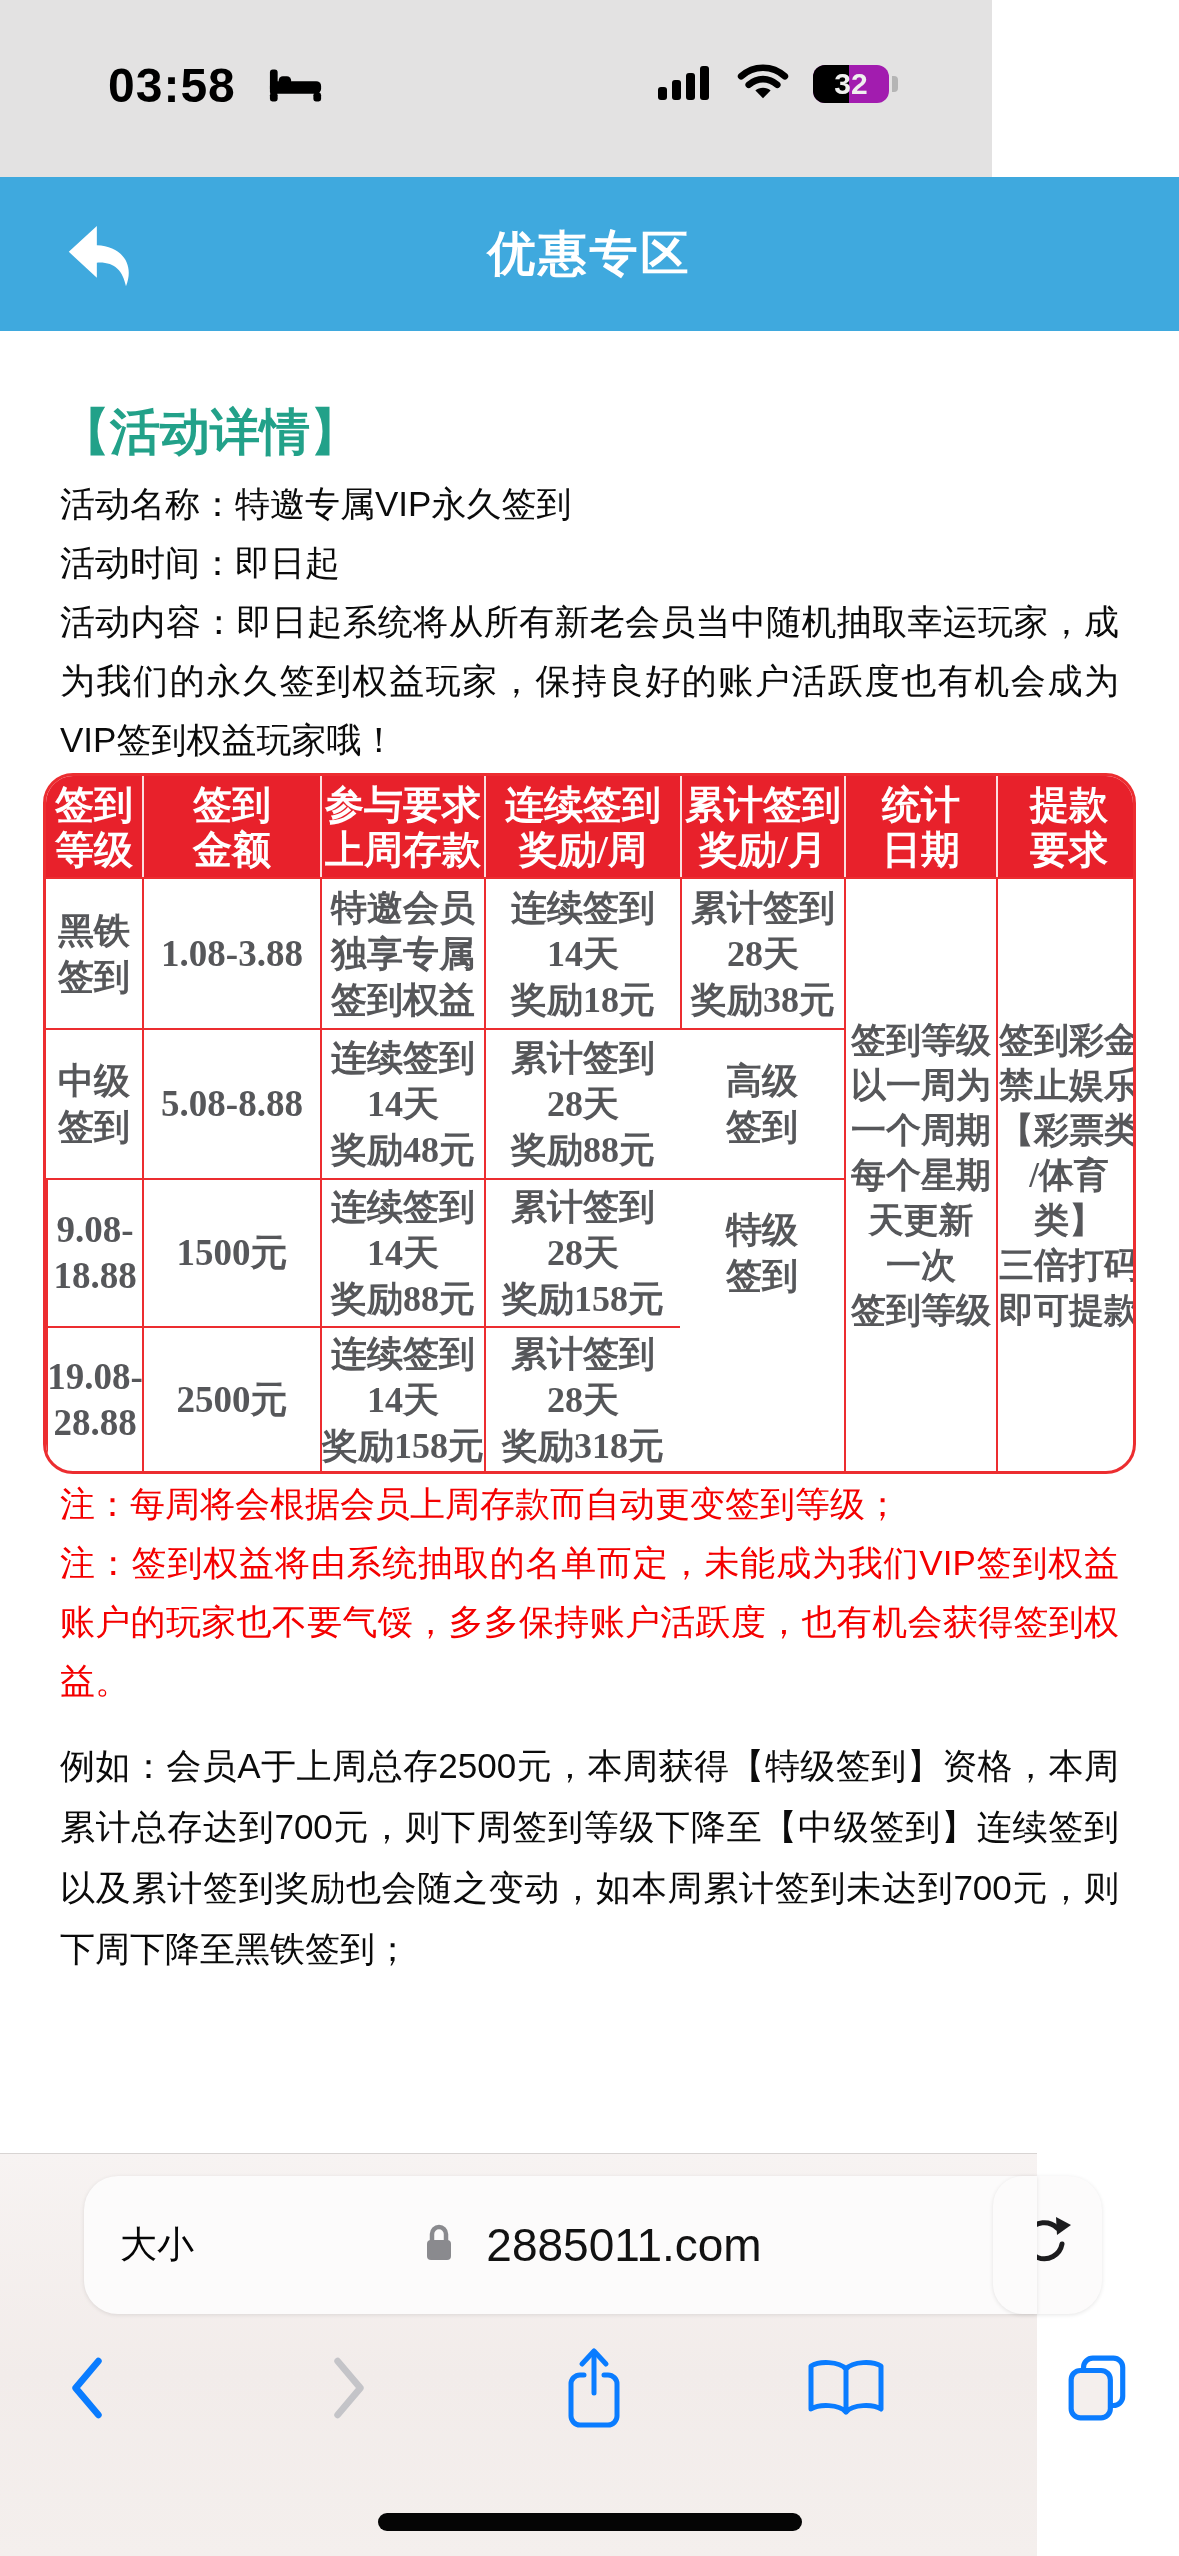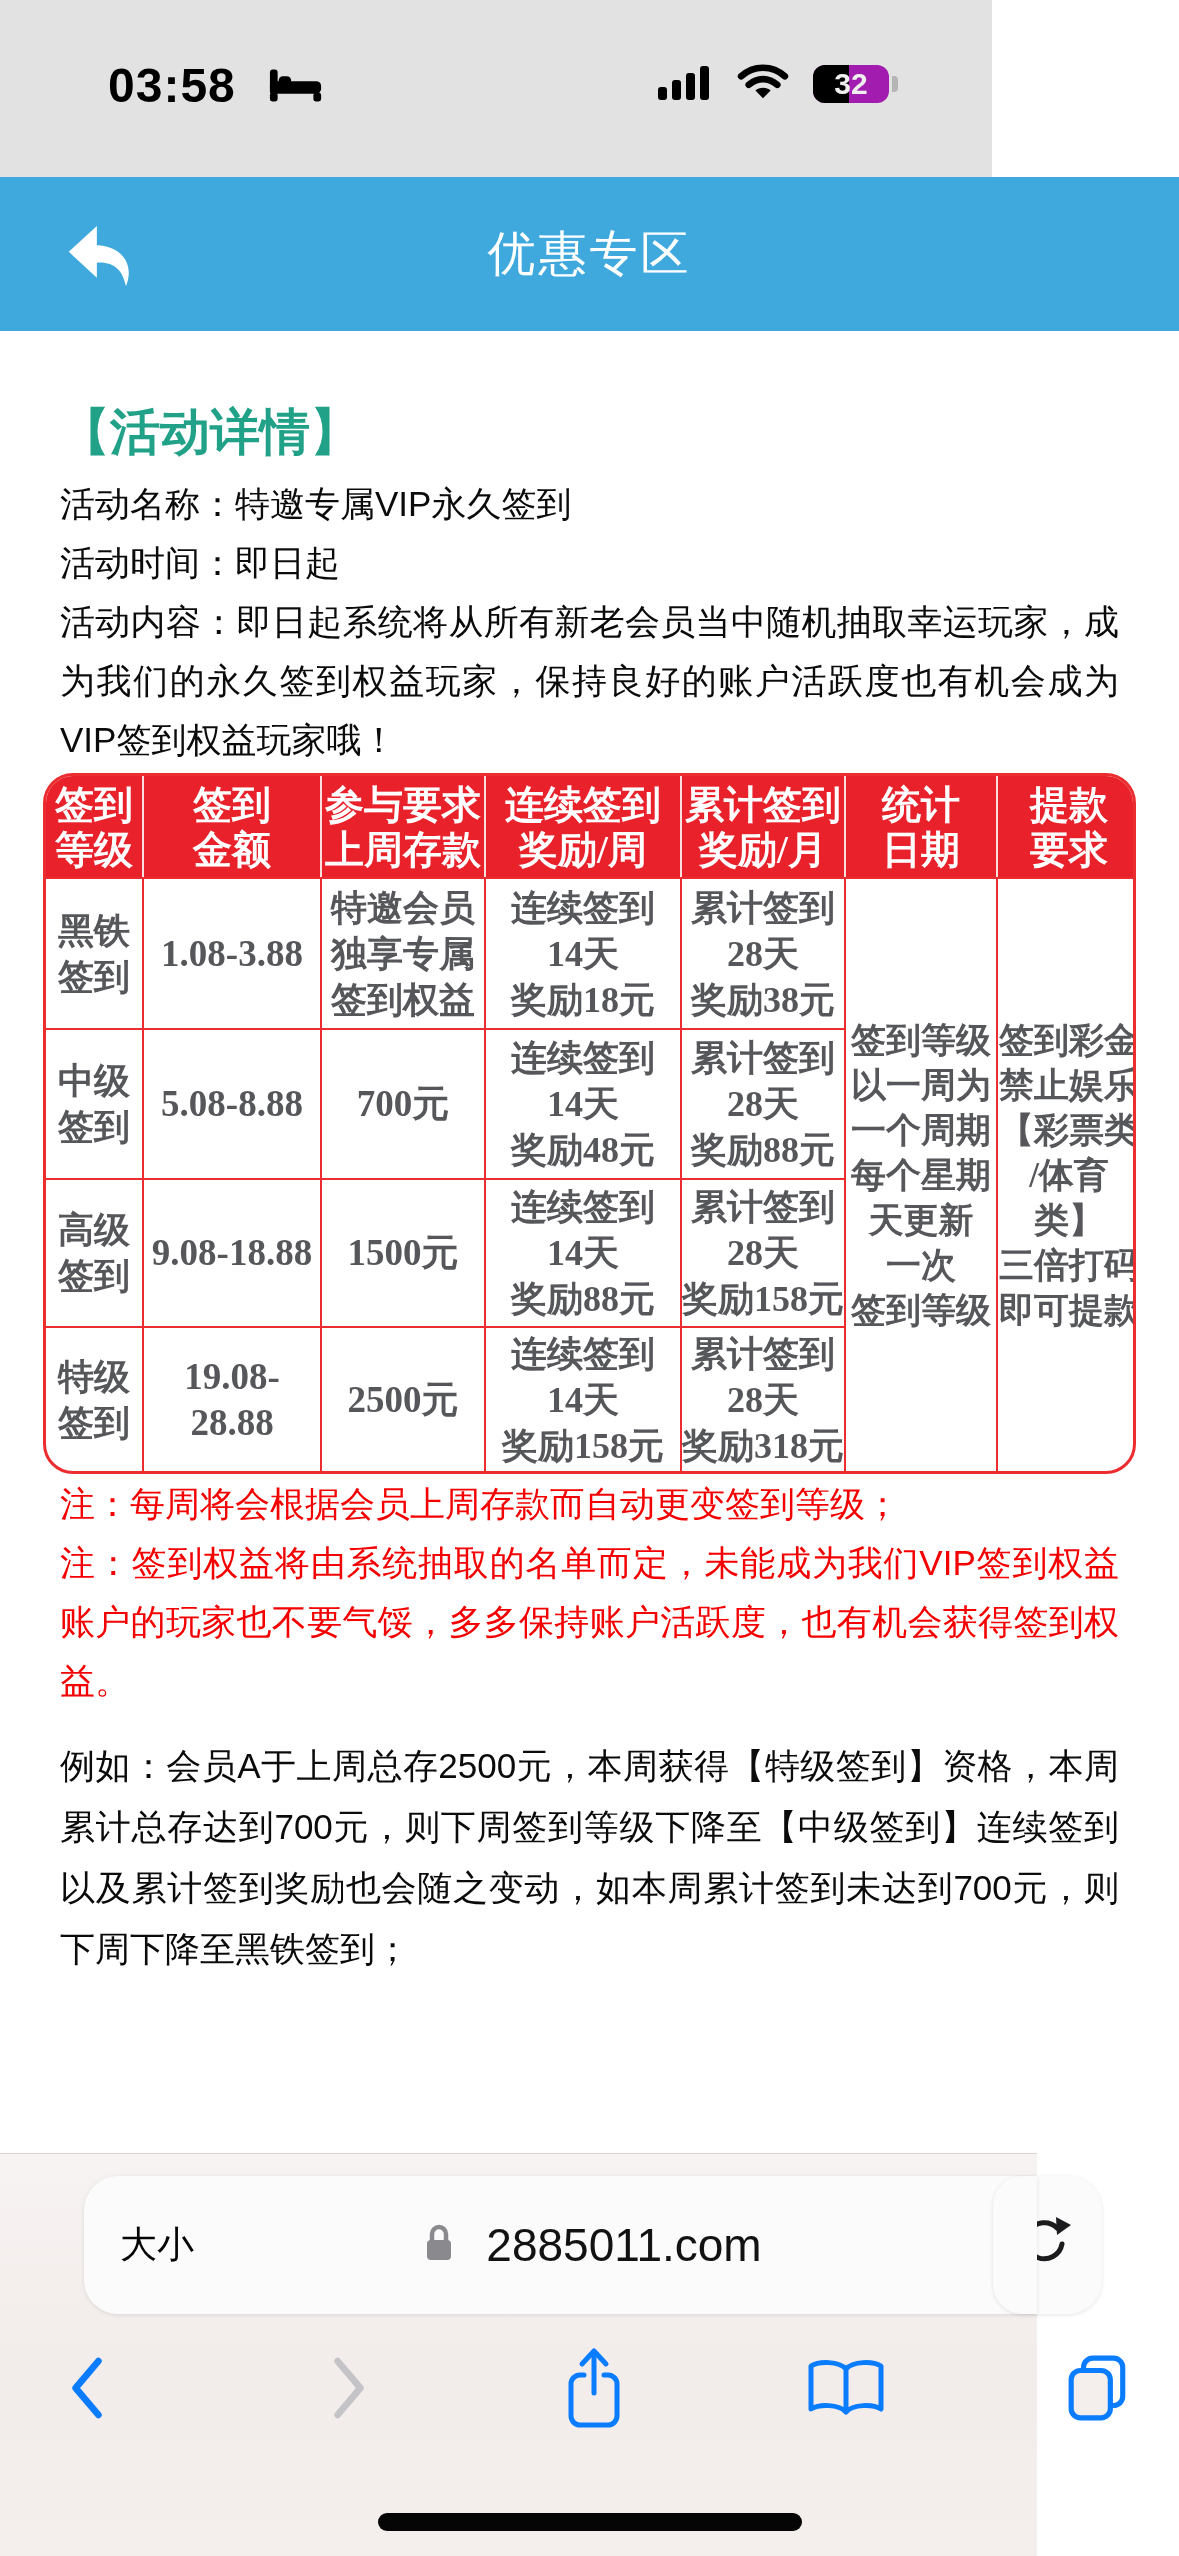--- a/index.html
+++ b/index.html
@@ -24,21 +24,21 @@
   .battery{position:relative;width:76px;height:38px;border-radius:12px;background:#a21caf;overflow:hidden;text-align:center;}
   .battery .fill{position:absolute;left:0;top:0;width:36px;height:38px;background:#000;}
   .battery .pct{position:absolute;left:0;top:0;width:76px;height:38px;display:flex;align-items:center;justify-content:center;
                 font-size:30px;font-weight:700;color:#EFEFEF;}
   .battery-nub{width:6px;height:16px;background:#B5B5B5;border-radius:0 4px 4px 0;margin-left:-21px;}
 
   
   .nav{position:absolute;left:0;top:177px;width:1179px;height:154px;background:var(--nav-blue);}
   .nav-back{position:absolute;left:58px;top:36px;width:82px;height:82px;cursor:pointer;}
   .nav-title{position:absolute;left:0;top:0;width:100%;height:154px;display:flex;align-items:center;justify-content:center;
-             color:#fff;font-size:48px;font-weight:400;letter-spacing:3px;text-align:right;}
+             color:#fff;font-size:48px;font-weight:700;letter-spacing:3px;text-align:right;}
 
   
   .content{position:absolute;left:0;top:331px;width:1179px;height:1822px;background:#fff;overflow:hidden;
            padding:17px 60px;box-sizing:border-box;}
   .sec-title{margin:54px 0 0 0;font-size:50px;line-height:60px;font-weight:700;color:var(--green);}
   .body-txt{font-size:35px;line-height:59px;color:#0B0B0B;text-align:justify;margin:0;}
   .intro{margin-top:12px;}
   .red{color:var(--note-red);}
   .after-table{margin-top:40px;}
   .p-last{margin-top:25px;line-height:61px;}
@@ -173,21 +173,20 @@
         <div class="cell td">连续签到
 14天
 奖励18元</div>
         <div class="cell td">累计签到
 28天
 奖励38元</div>
 
         <div class="cell td fc">中级
 签到</div>
         <div class="cell td amount">5.08-8.88</div>
-        <div class="cell td amount">700元</div>
         <div class="cell td">连续签到
 14天
 奖励48元</div>
         <div class="cell td">累计签到
 28天
 奖励88元</div>
 
         <div class="cell td fc">高级
 签到</div>
         <div class="cell td amount">9.08-18.88</div>

